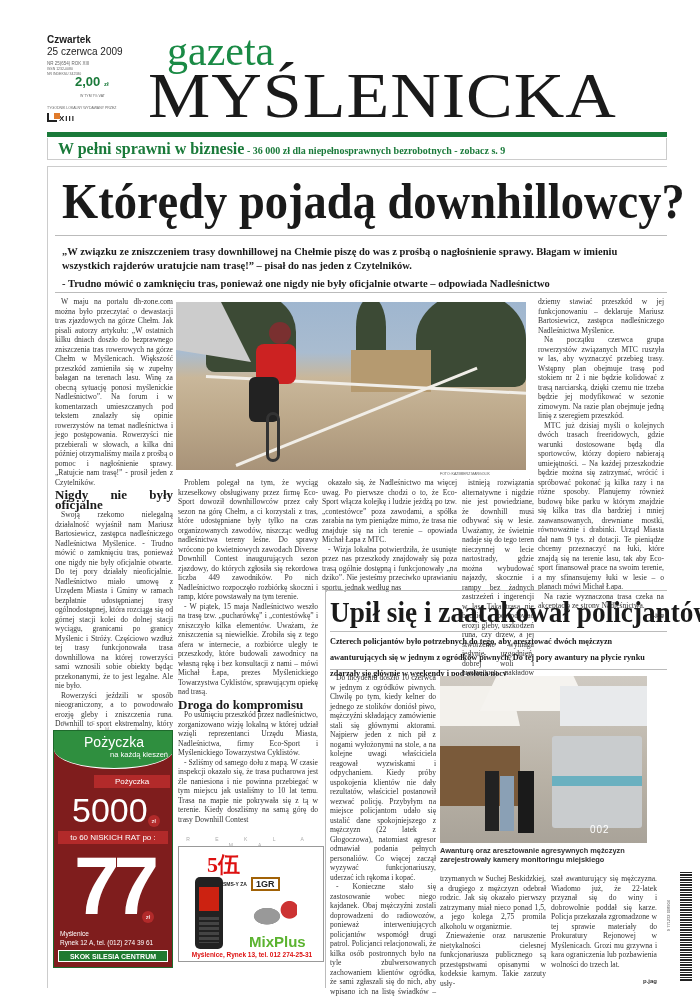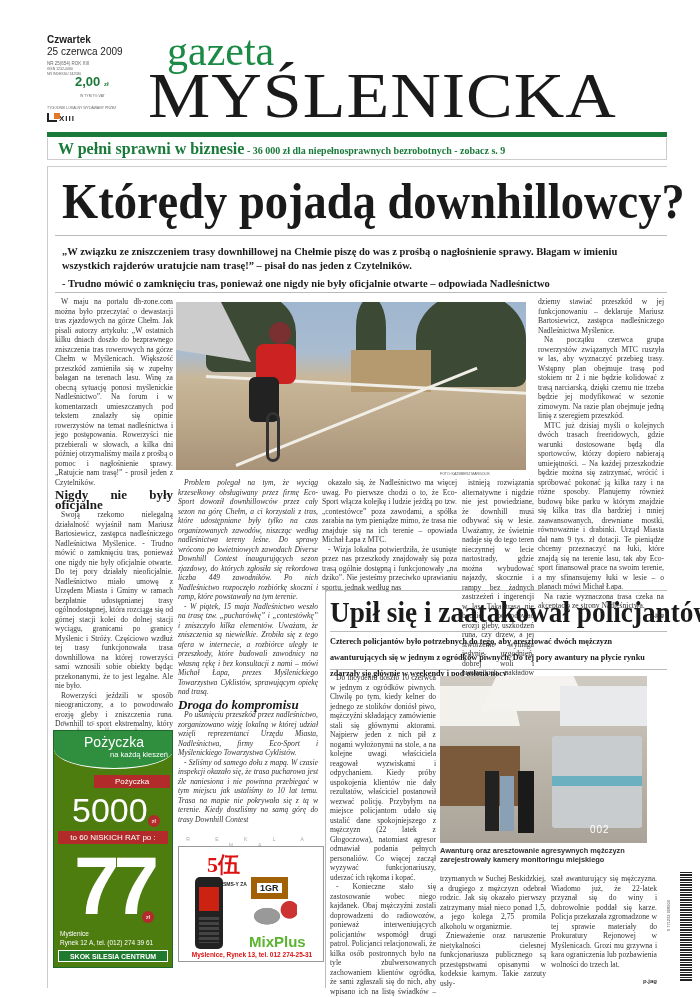--- a/index.html
+++ b/index.html
@@ -39,34 +39,34 @@
   #credit1 { left: 440px; top: 472px; font-family: "Liberation Sans", sans-serif; font-size: 3.5px; color: #555; }
   #photo2 { left: 440px; top: 676px; width: 207px; height: 167px; overflow: hidden; background: linear-gradient(180deg, #cfcac2 0%, #b9b2a6 60%, #a9a399 100%); }
   #caption2 { left: 440px; top: 846px; width: 228px; font-family: "Liberation Sans", sans-serif; font-weight: bold; font-size: 7.4px; line-height: 9px; color: #333; }
   
   #art2-box { left: 325px; top: 590px; width: 342px; height: 398px; border-left: 1px solid #bbb; border-top: 1px solid #bbb; }
   #headline2 { left: 330px; top: 596px; font-weight: bold; font-size: 29px; color: #1a1a1a; white-space: nowrap; transform: scaleX(0.94); transform-origin: top left; }
   #lead2 { left: 330px; top: 634px; width: 330px; font-weight: bold; font-size: 8.2px; line-height: 16px; color: #1a1a1a; }
   .sig { font-family: "Liberation Sans", sans-serif; font-weight: bold; font-size: 6px; text-align: right; color: #333; }
   .reklama { font-family: "Liberation Sans", sans-serif; font-size: 5px; color: #aaa; letter-spacing: 12px; text-align: center; }
   
-  #ad1 { left: 53px; top: 730px; width: 120px; height: 238px; background: #4d7c0f; border: 1px solid #1e6a2c; color: #fff; font-family: "Liberation Sans", sans-serif; overflow: hidden; }
+  #ad1 { left: 53px; top: 730px; width: 120px; height: 238px; background: #7f1d1d; border: 1px solid #1e6a2c; color: #fff; font-family: "Liberation Sans", sans-serif; overflow: hidden; }
   #ad1 .top { position: absolute; left: 0; top: 0; width: 120px; height: 38px; border-bottom-left-radius: 60px 20px; border-bottom-right-radius: 60px 20px; background: #2f8f3f; border-bottom: 1px solid #fff; text-align: center; }
   #ad1 .t1 { font-size: 14px; padding-top: 3px; }
   #ad1 .t2 { font-size: 7.5px; text-align: right; padding-right: 6px; }
   #ad1 .redbar { position: absolute; background: #b22a2a; color: #fff; font-size: 8px; text-align: center; }
   #ad1 .amount { position: absolute; left: 18px; top: 62px; font-size: 34px; line-height: 1; }
   #ad1 .zl { display: inline-block; width: 12px; height: 12px; border-radius: 50%; background: #b22a2a; font-size: 6px; text-align: center; line-height: 12px; vertical-align: bottom; }
   #ad1 .seventy { position: absolute; left: 20px; top: 114px; font-size: 82px; line-height: 1; font-weight: bold; letter-spacing: -6px; }
   #ad1 .addr { position: absolute; left: 6px; top: 198px; font-size: 6.5px; line-height: 9px; }
   #ad1 .skok { position: absolute; left: 4px; top: 219px; width: 110px; height: 12px; border: 1px solid #fff; background: #1f7a30; font-size: 7px; font-weight: bold; text-align: center; line-height: 11px; }
   #ad2 { left: 178px; top: 846px; width: 146px; height: 116px; border: 1px solid #999; background: #fff; overflow: hidden; font-family: "Liberation Sans", sans-serif; }
   #ad2 .cn { position: absolute; left: 28px; top: 3px; font-size: 22px; font-weight: bold; color: #d11; font-family: "Liberation Serif", serif; }
   #ad2 .sms { position: absolute; left: 44px; top: 34px; font-size: 5px; font-weight: bold; }
-  #ad2 .gr { position: absolute; left: 72px; top: 30px; font-size: 9px; font-weight: bold; border: 6px solid #a16207; padding: 0 3px; }
+  #ad2 .gr { position: absolute; left: 72px; top: 30px; font-size: 9px; font-weight: bold; border: 2px solid #a16207; padding: 0 3px; }
   #ad2 .phone { position: absolute; left: 16px; top: 30px; width: 28px; height: 72px; background: #222; border-radius: 5px; }
   #ad2 .phone .scr { position: absolute; left: 4px; top: 10px; width: 20px; height: 24px; background: #c21; }
   #ad2 .phone .keys { position: absolute; left: 4px; top: 40px; width: 20px; height: 26px; background: repeating-linear-gradient(180deg, #444 0 3px, #222 3px 5px); }
   #ad2 .mix { position: absolute; left: 70px; top: 86px; font-size: 15px; font-weight: bold; color: #5bb330; }
   #ad2 .addr { position: absolute; left: 0; top: 104px; width: 146px; font-size: 6.5px; font-weight: bold; color: #d11; text-align: center; }
   #ad2 .deco { position: absolute; left: 68px; top: 50px; width: 50px; height: 32px; background: radial-gradient(ellipse at 40% 60%, #999 0 30%, transparent 32%), radial-gradient(circle at 85% 40%, #c33 0 18%, transparent 20%); }
   #barcode { left: 680px; top: 872px; width: 12px; height: 110px; background: repeating-linear-gradient(180deg, #222 0 1px, #fff 1px 2px, #222 2px 4px, #fff 4px 5px); }
   #barcode-text { left: 666px; top: 900px; font-family: "Liberation Sans", sans-serif; font-size: 4px; color: #555; writing-mode: vertical-rl; transform: rotate(180deg); }
 </style>
 </head>
@@ -112,21 +112,21 @@
   <div class="tape" style="left:60px;top:162px;width:260px;transform:rotate(-22deg);"></div>
   <div class="rider">
     <div style="position:absolute;left:28px;top:0;width:22px;height:22px;border-radius:50%;background:#7a3030;"></div>
     <div style="position:absolute;left:15px;top:22px;width:40px;height:40px;background:#c22;border-radius:8px;"></div>
     <div style="position:absolute;left:8px;top:55px;width:30px;height:45px;background:#222;border-radius:6px;"></div>
     <div style="position:absolute;left:25px;top:90px;width:14px;height:50px;border:3px solid #333;border-radius:8px;"></div>
   </div>
 </div>
 <div class="abs" id="credit1">FOTO: KAZIMIERZ MARGOLIK</div>
 
-<div class="abs col" style="left:178px;top:478px;width:140px;font-style:italic;">
+<div class="abs col" style="left:178px;top:478px;width:140px;">
   <p>Problem polegał na tym, że wyciąg krzesełkowy obsługiwany przez firmę Eco-Sport dowoził downhillowców przez cały sezon na górę Chełm, a ci korzystali z tras, które udostępniane były tylko na czas organizowanych zawodów, niszcząc według nadleśnictwa tereny leśne. Do sprawy wrócono po kwietniowych zawodach Diverse Downhill Contest inaugurujących sezon zjazdowy, do których zgłosiła się rekordowa liczba 449 zawodników. Po nich Nadleśnictwo rozpoczęło rozbiórkę skoczni i ramp, które powstawały na tym terenie.</p>
   <p>- W piątek, 15 maja Nadleśnictwo weszło na trasę tzw. „pucharówkę” i „contestówkę” i zniszczyło kilka elementów. Uważam, że zniszczenia są niewielkie. Zrobiła się z tego afera w internecie, a rozbiórce uległy te przeszkody, które budowali zawodnicy na własną rękę i bez konsultacji z nami – mówi Michał Łapa, prezes Myślenickiego Towarzystwa Cyklistów, sprawującym opiekę nad trasą.</p>
   <div class="subhead">Droga do kompromisu</div>
   <p>Po usunięciu przeszkód przez nadleśnictwo, zorganizowano wizję lokalną w której udział wzięli reprezentanci Urzędu Miasta, Nadleśnictwa, firmy Eco-Sport i Myślenickiego Towarzystwa Cyklistów.</p>
   <p>- Szliśmy od samego dołu z mapą. W czasie inspekcji okazało się, że trasa pucharowa jest źle naniesiona i nie powinna przebiegać w tym miejscu jak ustaliśmy to 10 lat temu. Trasa na mapie nie pokrywała się z tą w terenie. Kiedy doszliśmy na samą górę do trasy Downhill Contest</p>
 </div>
 
 <div class="abs col" style="left:322px;top:478px;width:135px;">
   <p>okazało się, że Nadleśnictwo ma więcej uwag. Po pierwsze chodzi o to, że Eco-Sport włącza kolejkę i ludzie jeżdżą po tzw. „contestówce” poza zawodami, a spółka zarabia na tym pieniądze mimo, że trasa nie znajduje się na ich terenie – opowiada Michał Łapa z MTC.</p>
   <p>- Wizja lokalna potwierdziła, że usunięte przez nas przeszkody znajdowały się poza trasą ogólnie dostępną i funkcjonowały „na dziko”. Nie jesteśmy przeciwko uprawianiu sportu, jednak według nas</p>

